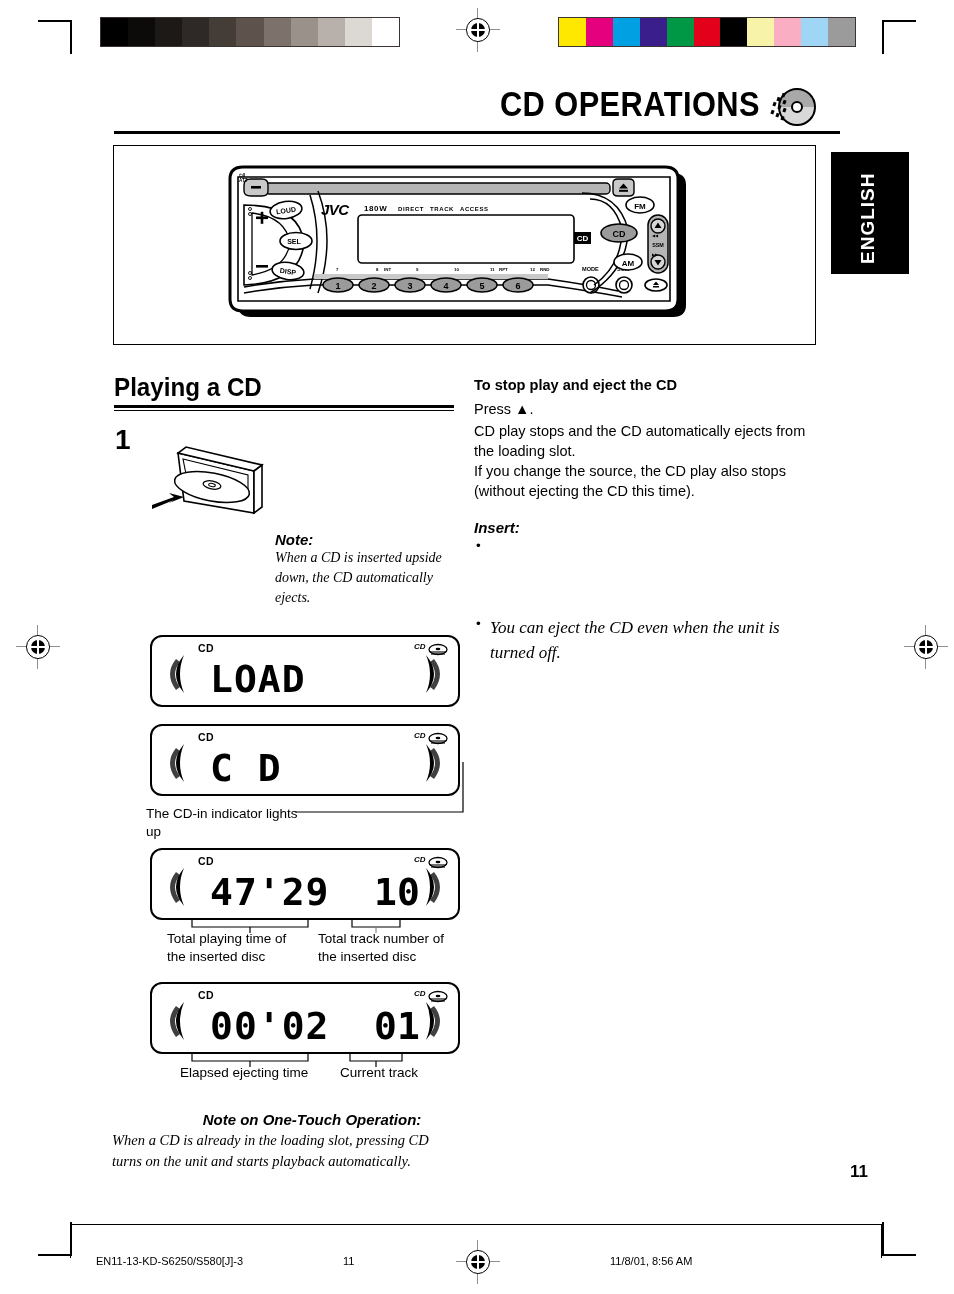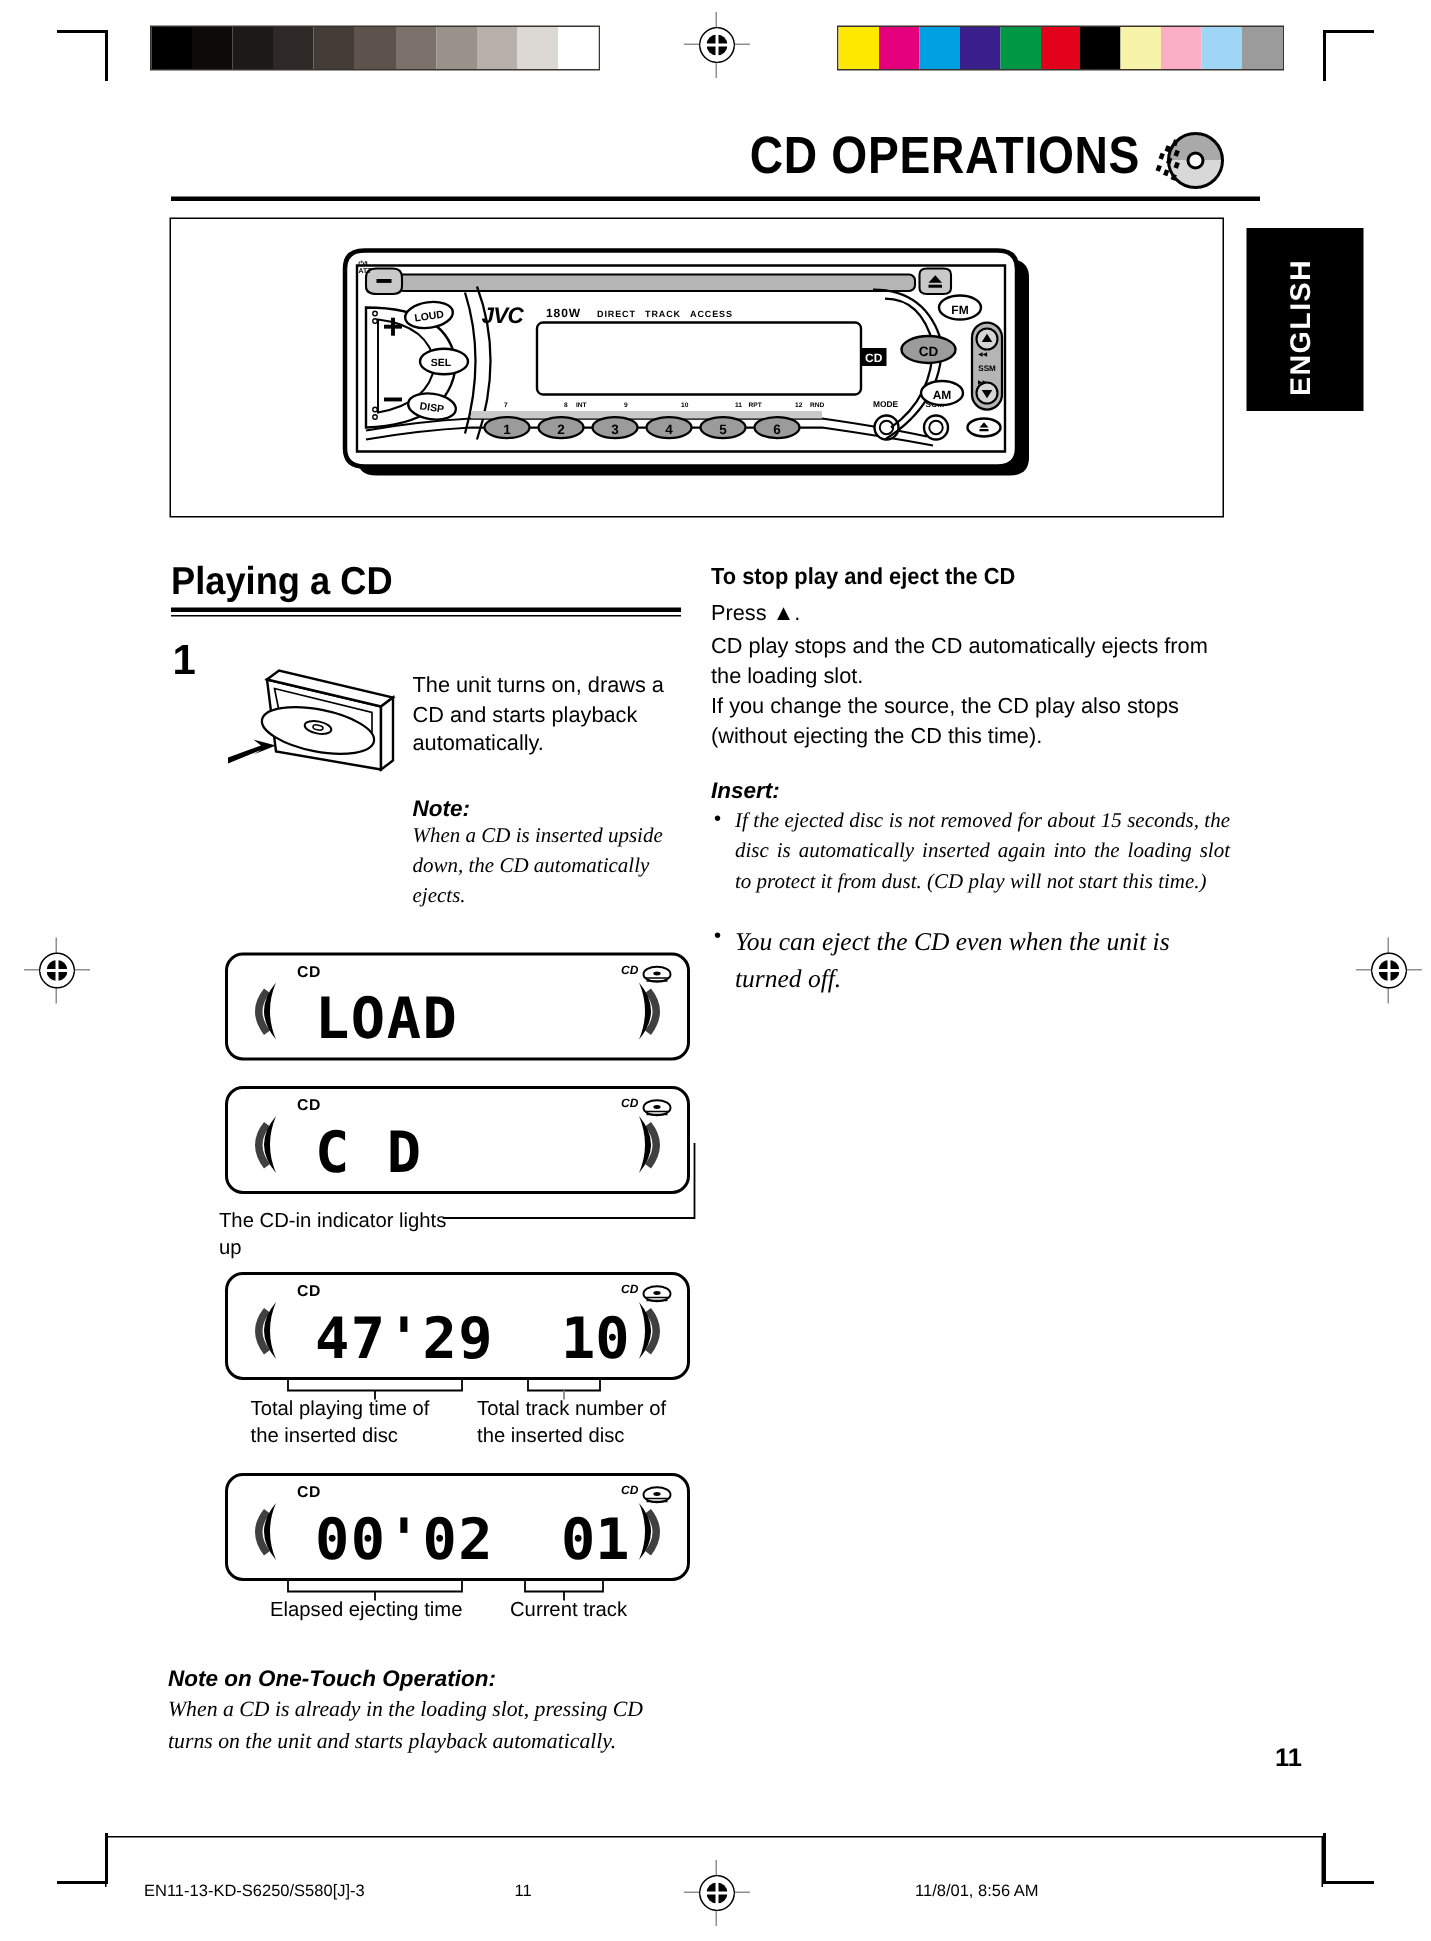--- a/index.html
+++ b/index.html
@@ -321,21 +321,20 @@
       <path d="M33 16 L98 32 L98 52 L38 41 Z" fill="#fff" stroke="#000" stroke-width="1.1"></path>
 
       <ellipse cx="62" cy="44" rx="38" ry="14" transform="rotate(11 62 44)" fill="#fff" stroke="#000" stroke-width="1.5"></ellipse>
       <ellipse cx="62" cy="42" rx="9" ry="4" transform="rotate(11 62 42)" fill="#fff" stroke="#000" stroke-width="1.3"></ellipse>
       <ellipse cx="62" cy="42" rx="3.4" ry="1.6" transform="rotate(11 62 42)" fill="#fff" stroke="#000" stroke-width="1"></ellipse>
 
       <path d="M2 62 L24 54 L19 50 L34 54 L19 60 L24 57 L2 66 Z" fill="#000"></path>
     </svg>
   </div>
 
-  <div class="body" style="left:275px;top:448px;width:180px;">The unit turns on, draws a CD and starts playback automatically.</div>
   <div class="body noteh" style="left:275px;top:530px;width:180px;">Note:</div>
   <div class="body italic" style="left:275px;top:548px;width:172px;font-size:14px;line-height:1.42;">When a CD is inserted upside down, the CD automatically ejects.</div>
 
   <div class="lcd" style="left:150px;top:635px;">
     <div class="cdlab">CD</div>
     <svg class="lwing" viewBox="0 0 28 42">
       <path d="M22 2 Q6 21 22 40 Q14 21 22 2Z" fill="#000"></path>
       <path d="M14 6 Q2 21 14 37 L18 34 Q8 21 18 9 Z" fill="#000" opacity="0.75"></path>
     </svg>
     <svg class="rwing" viewBox="0 0 28 42">
@@ -436,32 +435,31 @@
     <path d="M2 2 L2 9 L118 9 L118 2" fill="none" stroke="#000" stroke-width="1.2"></path>
     <path d="M60 9 L60 15" stroke="#000" stroke-width="1.2"></path>
   </svg>
   <svg style="position:absolute;left:348px;top:1052px;width:56px;height:16px;">
     <path d="M2 2 L2 9 L54 9 L54 2" fill="none" stroke="#000" stroke-width="1.2"></path>
     <path d="M28 9 L28 15" stroke="#000" stroke-width="1.2"></path>
   </svg>
   <div class="caption" style="left:180px;top:1064px;width:150px;">Elapsed ejecting time</div>
   <div class="caption" style="left:340px;top:1064px;width:120px;">Current track</div>
 
-  <div class="body noteh" style="left:112px;top:1110px;width:400px;">Note on One-Touch Operation:</div>
+  <div class="body noteh" style="left:112px;top:1110px;width:400px;text-align:center;">Note on One-Touch Operation:</div>
   <div class="body italic" style="left:112px;top:1130px;width:350px;font-size:14.5px;line-height:1.42;">When a CD is already in the loading slot, pressing CD turns on the unit and starts playback automatically.</div>
 
   <div class="h2" style="left:474px;top:376px;width:350px;">To stop play and eject the CD</div>
   <div class="body" style="left:474px;top:400px;width:350px;">Press ▲.</div>
   <div class="body" style="left:474px;top:422px;width:340px;">CD play stops and the CD automatically ejects from the loading slot.</div>
   <div class="body" style="left:474px;top:462px;width:348px;">If you change the source, the CD play also stops (without ejecting the CD this time).</div>
 
   <div class="body noteh" style="left:474px;top:518px;width:200px;">Insert:</div>
 
   <div class="bullet" style="left:476px;top:538px;">•</div>
-  <div class="body italic" style="left:490px;top:538px;width:330px;font-size:14px;line-height:1.45;text-align:justify;">If the ejected disc is not removed for about 15 seconds, the disc is automatically inserted again into the loading slot to protect it from dust. (CD play will not start this time.)</div>
 
   <div class="bullet" style="left:476px;top:616px;">•</div>
   <div class="body italic" style="left:490px;top:616px;width:336px;font-size:17px;line-height:1.45;">You can eject the CD even when the unit is turned off.</div>
 
   <div class="pageno">11</div>
 
   <div class="footline" style="left:70px;top:1224px;width:812px;height:1px;"></div>
   <div class="footline" style="left:70px;top:1224px;width:1.2px;height:34px;"></div>
   <div class="footline" style="left:881px;top:1224px;width:1.2px;height:34px;"></div>
 

